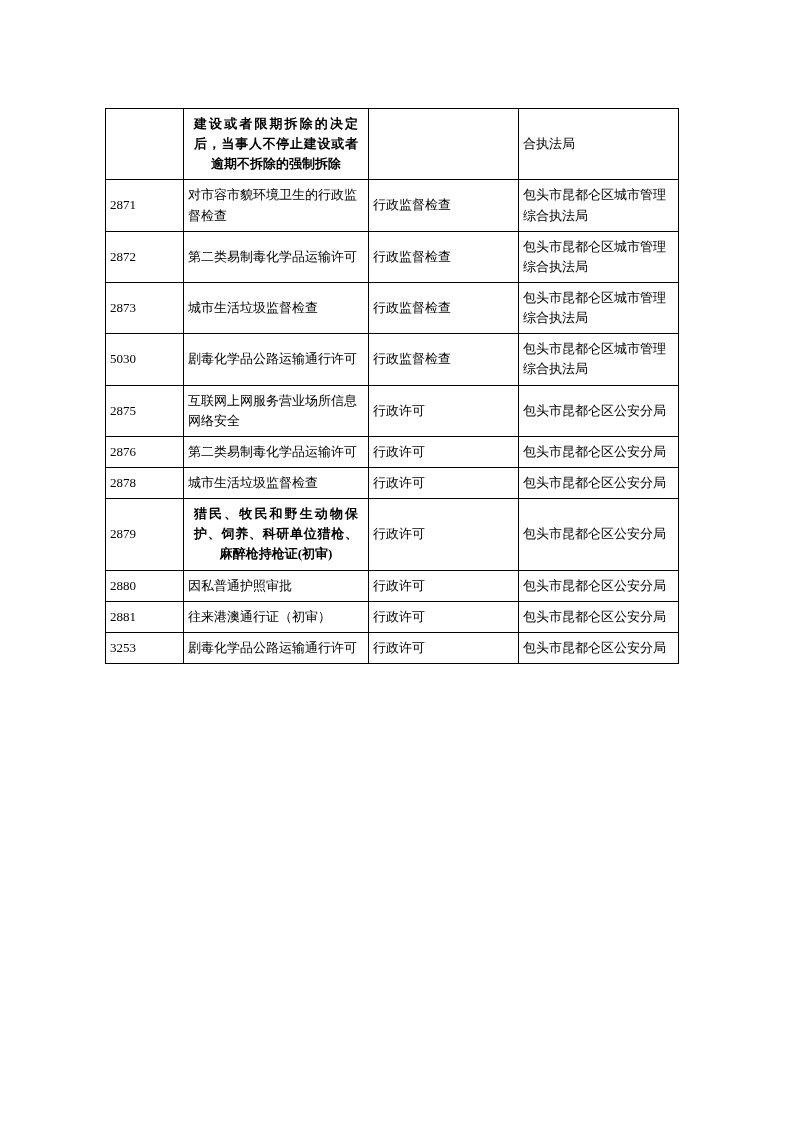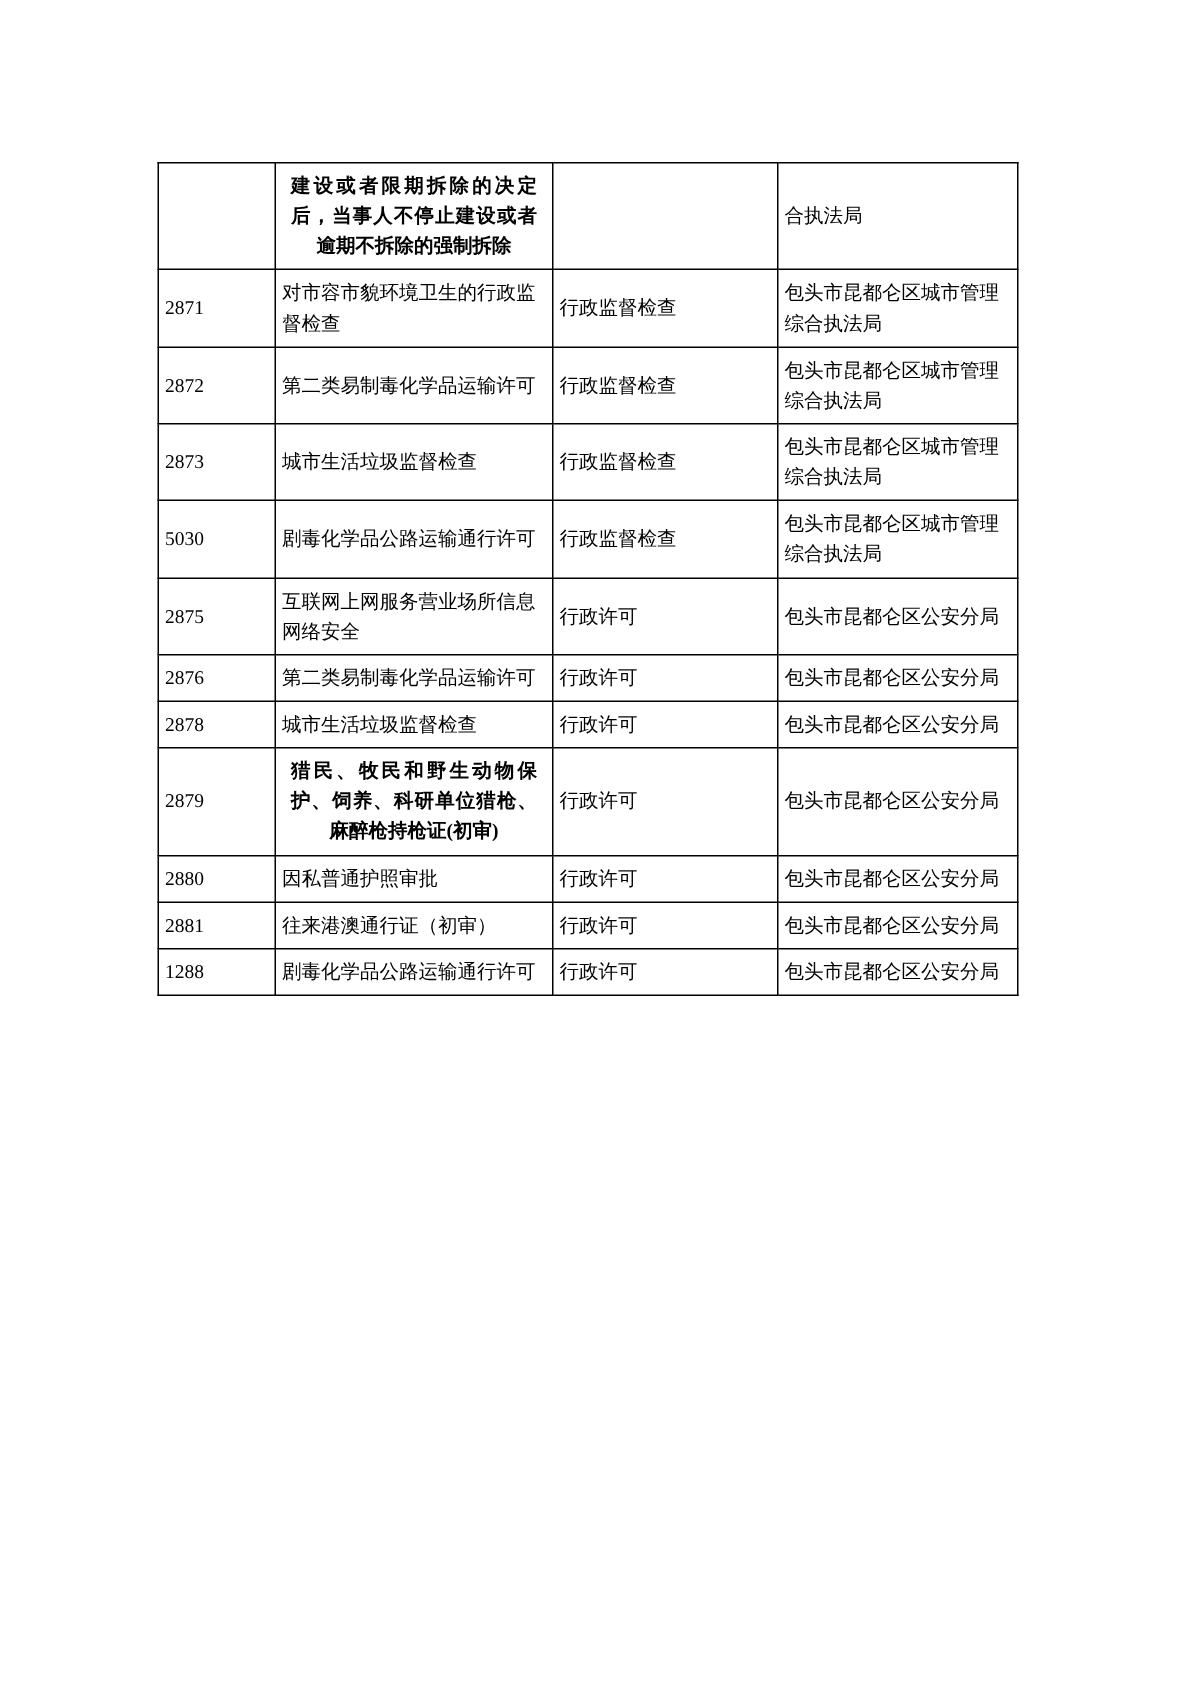--- a/index.html
+++ b/index.html
@@ -117,20 +117,20 @@
           <td class="cell-type">行政许可</td>
           <td class="cell-org">包头市昆都仑区公安分局</td>
         </tr>
         <tr>
           <td class="cell-id">2881</td>
           <td class="cell-name">往来港澳通行证（初审）</td>
           <td class="cell-type">行政许可</td>
           <td class="cell-org">包头市昆都仑区公安分局</td>
         </tr>
         <tr>
-          <td class="cell-id">1288</td>
+          <td class="cell-id">3253</td>
           <td class="cell-name">剧毒化学品公路运输通行许可</td>
           <td class="cell-type">行政许可</td>
           <td class="cell-org">包头市昆都仑区公安分局</td>
         </tr>
       </tbody>
   </table>
 </div>
 
 </body></html>

